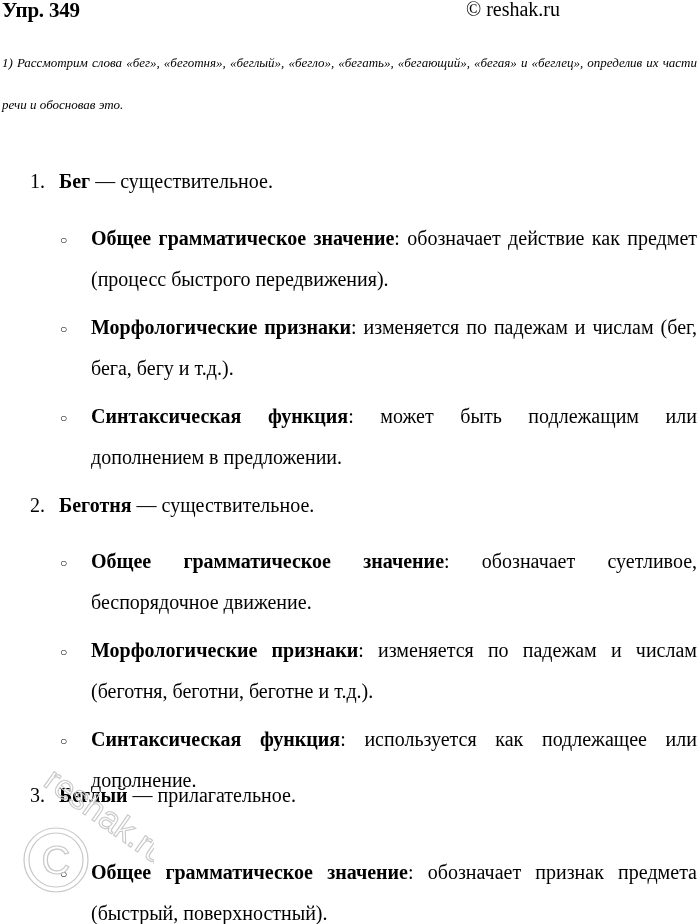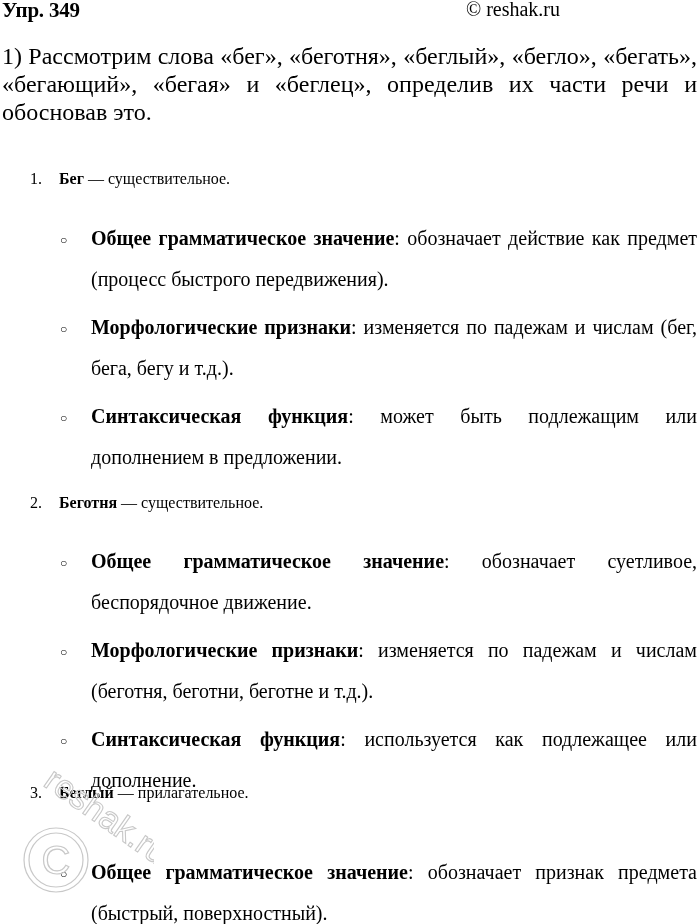--- a/index.html
+++ b/index.html
@@ -35,36 +35,37 @@
       position: absolute;
       right: 3px;
       top: -2px;
       font-size: 20px;
     }
     .intro {
       position: absolute;
       left: 2px;
       top: 42px;
       width: 695px;
-      line-height: 28px;
+      line-height: 42px;
       text-align: justify;
       text-align-last: left;
-      font-size: 24px;
+      font-size: 13px;
+      font-style: italic;
     }
     .list {
       position: absolute;
       left: 0;
       top: 0;
       width: 700px;
     }
     .item-head {
       position: absolute;
       left: 30px;
       white-space: nowrap;
-      font-size: 16px;
+      font-size: 20px;
     }
     .item-num {
       display: inline-block;
       width: 29px;
     }
     .item-term {
       font-weight: bold;
     }
     .bullet {
       position: absolute;

